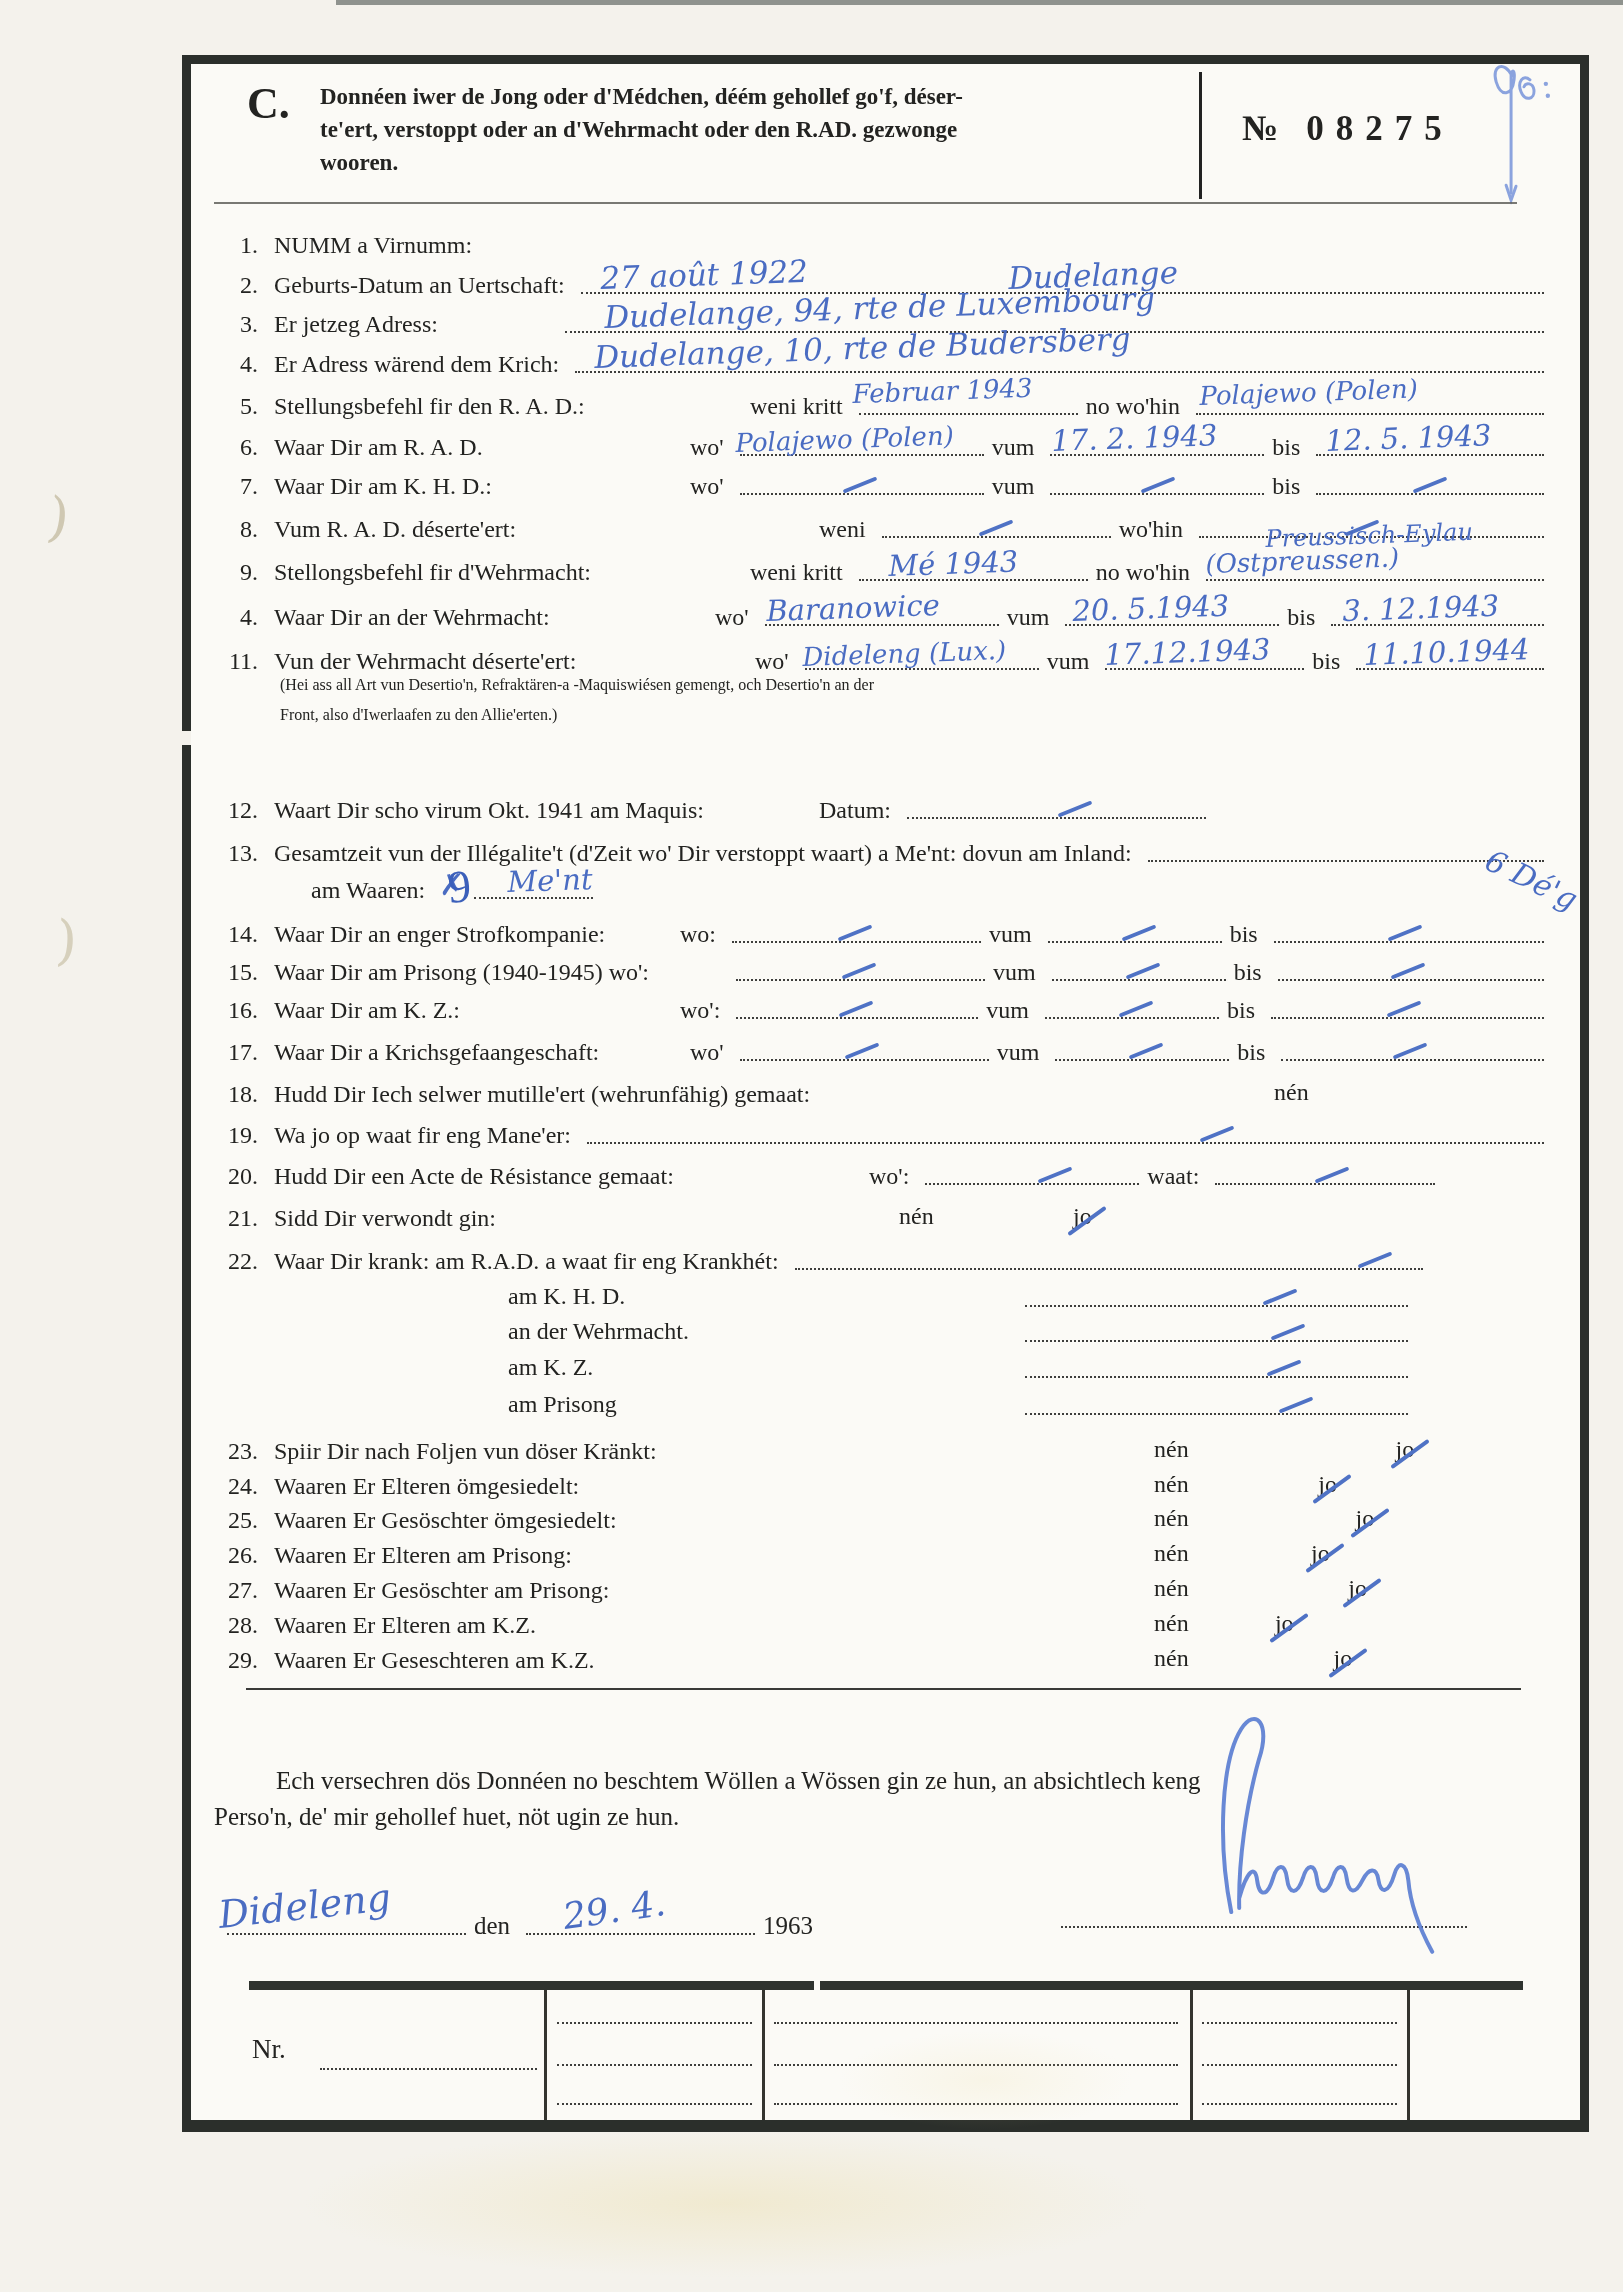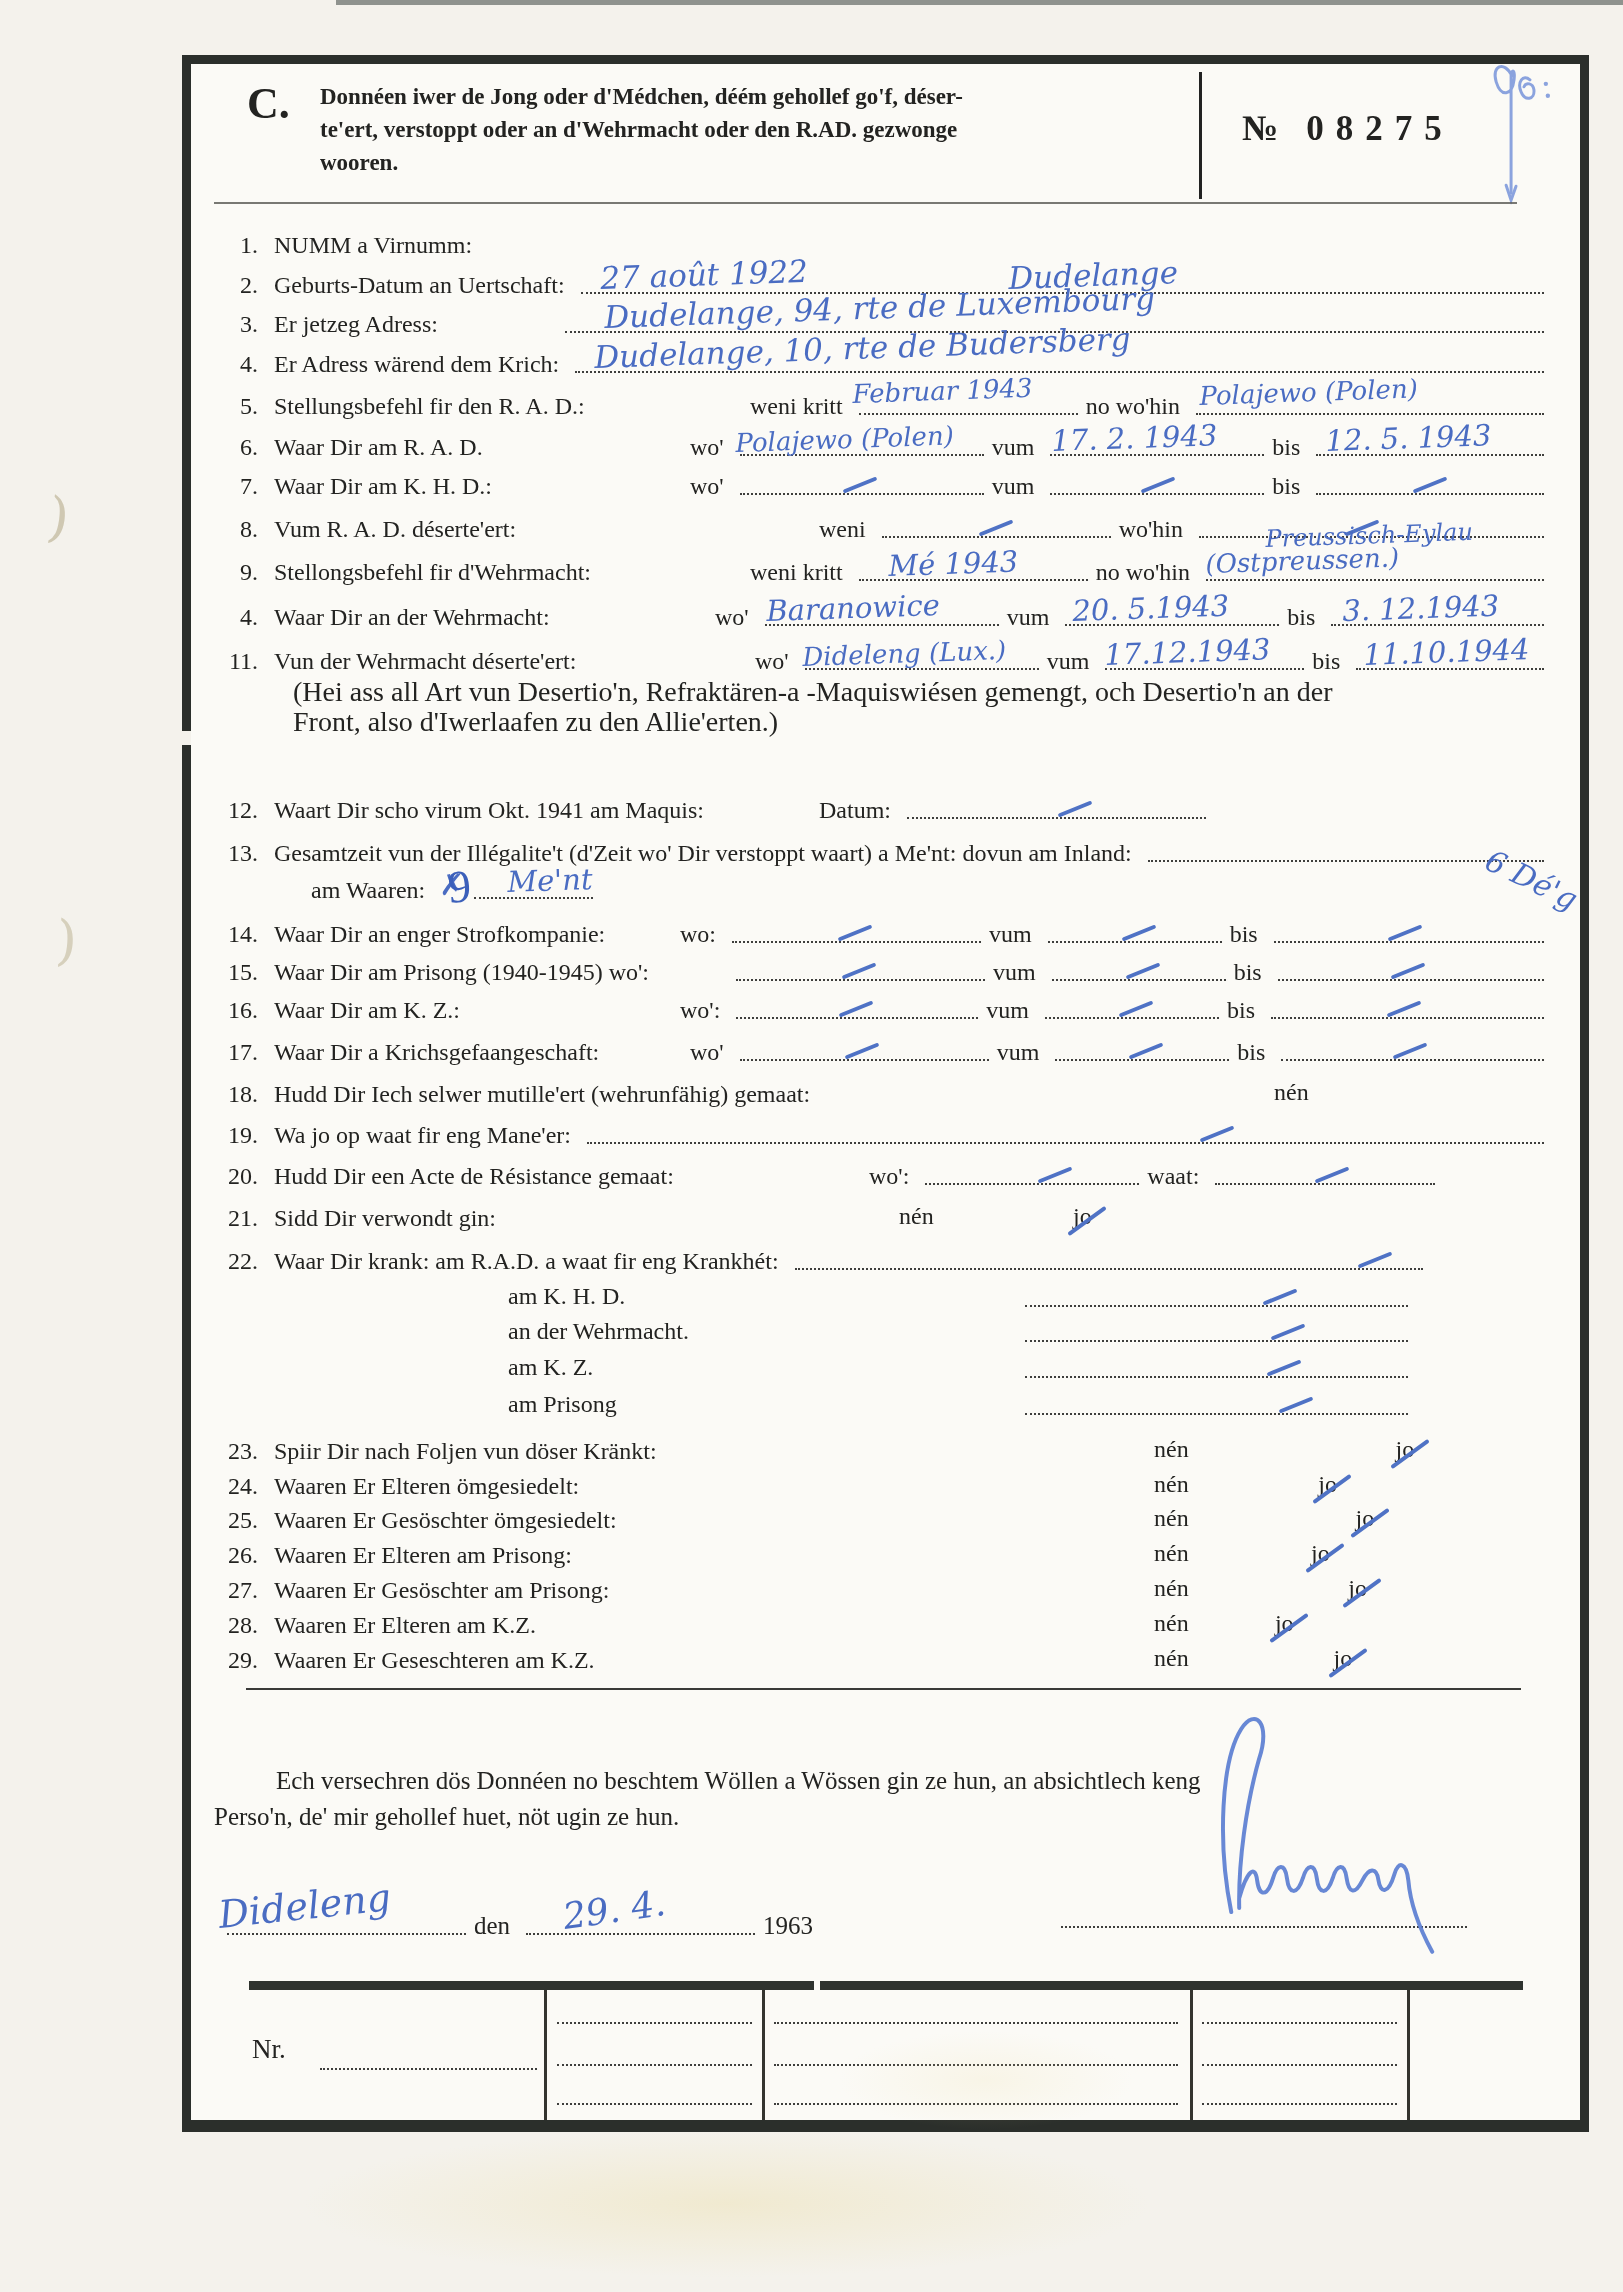--- a/index.html
+++ b/index.html
@@ -27,21 +27,21 @@
   .hand-name{font-family:"DejaVu Sans",sans-serif;font-weight:bold;font-style:italic;color:#36453f;
              font-size:47px;letter-spacing:5px;bottom:-8px;transform:rotate(-1deg);}
   .hand-above{bottom:26px;font-size:24px;}
   .slash{position:absolute;bottom:6px;left:42%;width:36px;height:4px;background:#4f72c5;border-radius:3px;
          transform:rotate(-22deg);}
   .abs{position:absolute;bottom:2px;}
   .abs-fld{position:absolute;bottom:5px;border-bottom:2px dotted #3e3e3c;height:26px;}
   .strike{position:relative;display:inline-block;}
   .strike::after{content:"";position:absolute;left:-9px;bottom:7px;width:46px;height:4px;background:#4f72c5;
                  border-radius:3px;transform:rotate(-36deg);}
-  .note{position:absolute;left:293px;width:1264px;font-size:28px;}
+  .note{position:absolute;left:280px;width:1264px;font-size:16px;}
   .decl{position:absolute;left:214px;top:1763px;width:1328px;font-size:25px;line-height:36px;}
   .decl .l1{text-indent:62px;}
   .daterow{position:absolute;left:227px;top:1884px;height:56px;display:flex;align-items:flex-end;font-size:25px;}
   .daterow .fld{height:40px;}
   .hand-big{font-size:38px;transform:rotate(-6deg);}
   .sig-dots{position:absolute;left:1061px;top:1902px;width:406px;height:24px;border-bottom:2px dotted #3e3e3c;}
   .sig-svg{position:absolute;left:1090px;top:1713px;overflow:visible;}
   .corner-svg{position:absolute;left:1488px;top:58px;overflow:visible;}
   .tbl-topbar{position:absolute;left:249px;top:1981px;width:1274px;height:9px;background:#2f332f;}
   .tbl-gap{position:absolute;left:814px;top:1981px;width:6px;height:9px;background:#fbfaf6;}

